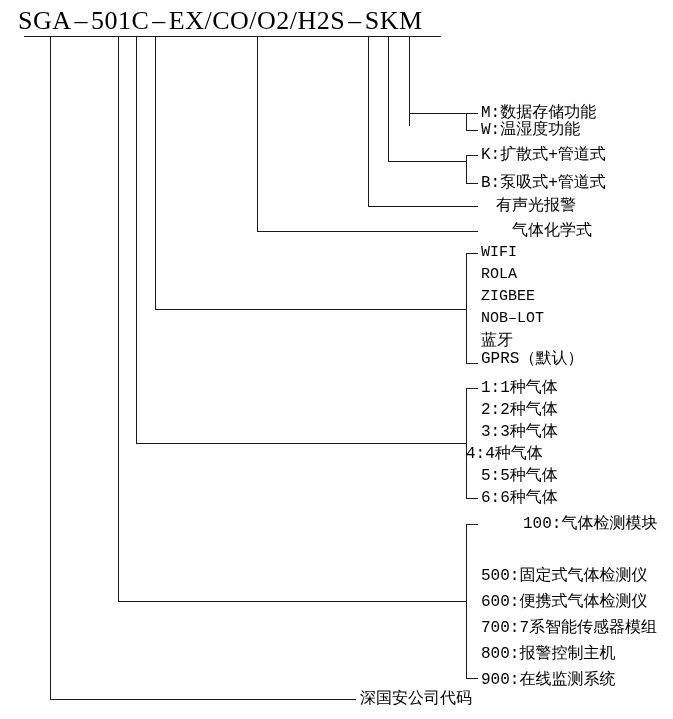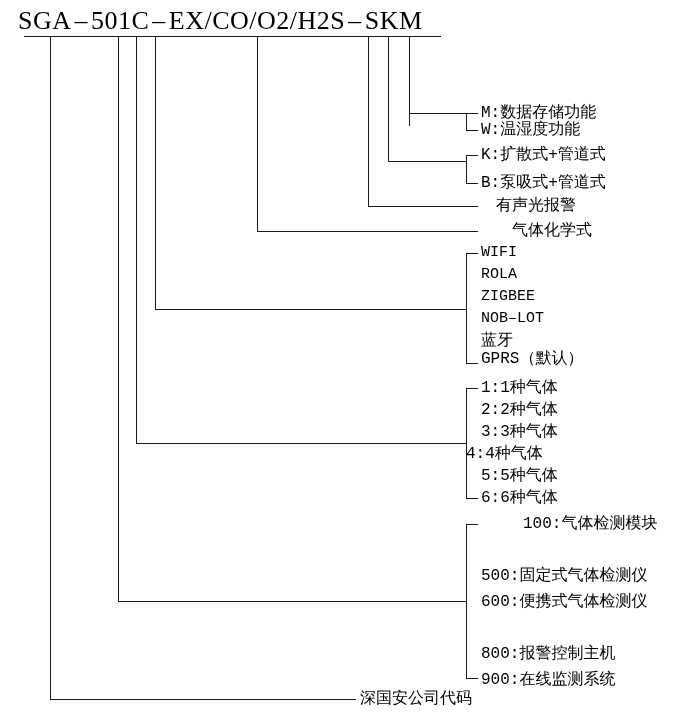--- a/index.html
+++ b/index.html
@@ -133,19 +133,20 @@
   <div class="label cn" style="left:481px; top:468px;">5:5种气体</div>
   <div class="label cn" style="left:481px; top:490px;">6:6种气体</div>
 
   <div class="h-line" style="left:118px; top:601px; width:348px;"></div>
   <div class="v-line" style="left:466px; top:524px; height:154px;"></div>
   <div class="h-line" style="left:466px; top:524px; width:12px;"></div>
   <div class="h-line" style="left:466px; top:678px; width:12px;"></div>
   <div class="label cn" style="left:481px; top:516px;margin-left:42px;">100:气体检测模块</div>
   <div class="label cn" style="left:481px; top:568px;">500:固定式气体检测仪</div>
   <div class="label cn" style="left:481px; top:594px;">600:便携式气体检测仪</div>
+  <div class="label cn" style="left:481px; top:620px;">700:7系智能传感器模组</div>
   <div class="label cn" style="left:481px; top:646px;">800:报警控制主机</div>
   <div class="label cn" style="left:481px; top:672px;">900:在线监测系统</div>
 
   <div class="h-line" style="left:50px; top:699px; width:306px;"></div>
   <div class="label cn" style="left:360px; top:691px;">深国安公司代码</div>
 
 </div>
 
 </body></html>

